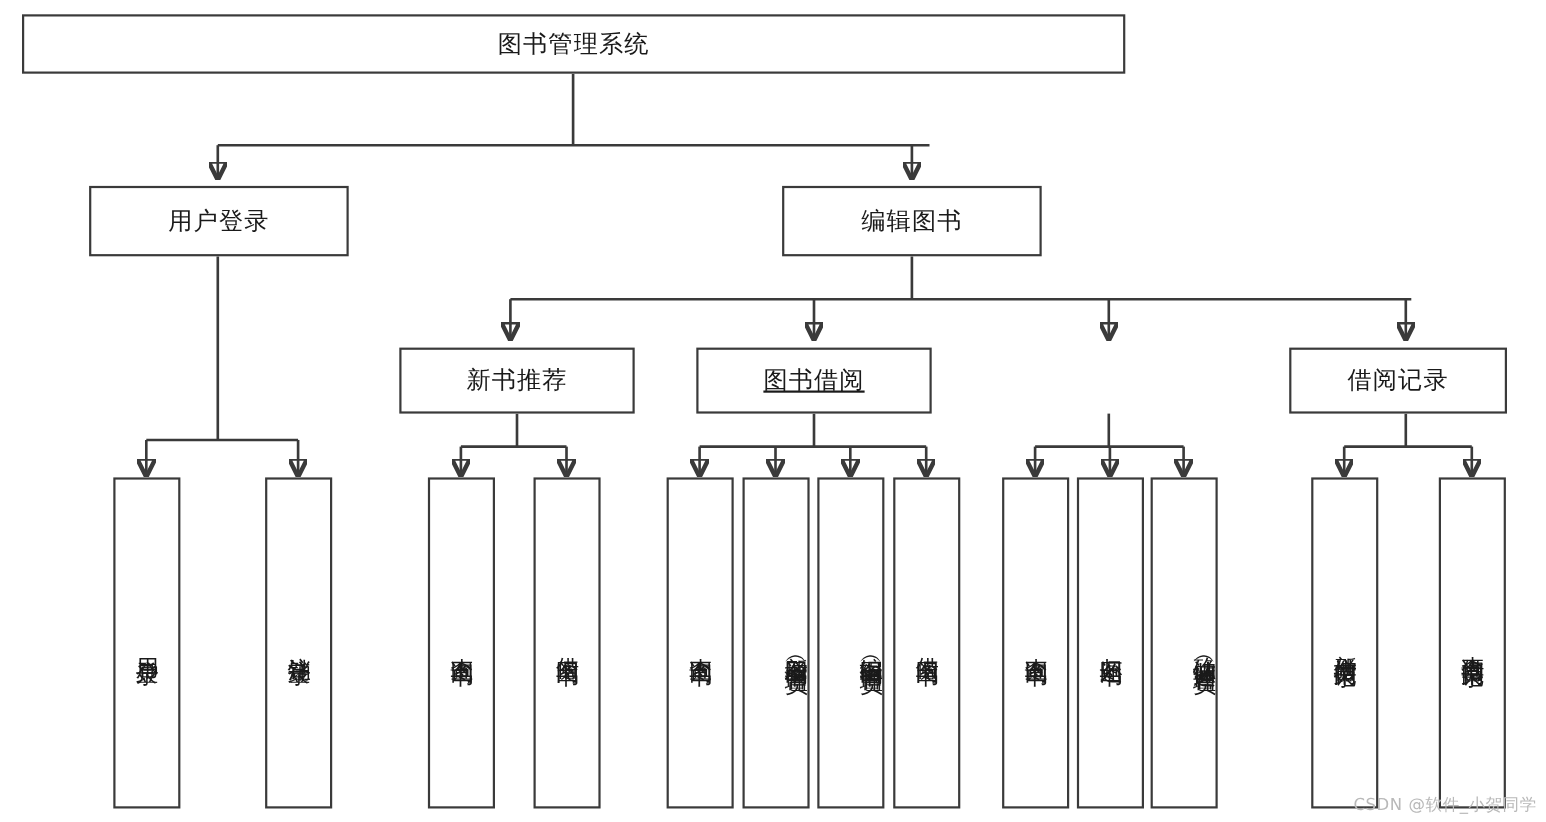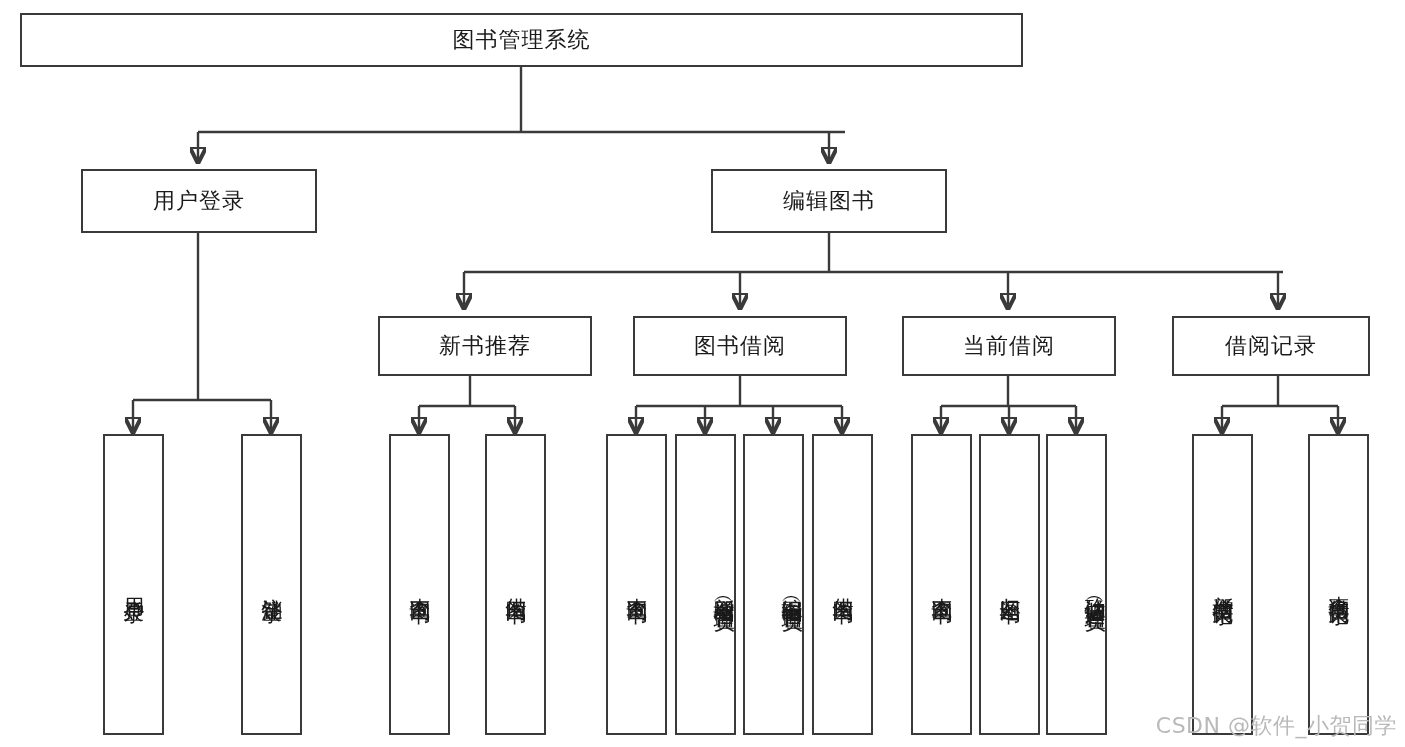--- a/index.html
+++ b/index.html
@@ -55,21 +55,21 @@
   }
   svg.links path, svg.links line {
     stroke: #3a3a3a;
     stroke-width: 2.4;
     fill: none;
   }
   .watermark {
     position: absolute;
     right: 8px;
     bottom: 6px;
-    font-size: 22px;
+    font-size: 15px;
     color: #b9b9b9;
     white-space: nowrap;
     letter-spacing: 0.5px;
   }
 </style>
 </head>
 <body>
 
 <div id="canvas">
 
@@ -125,28 +125,25 @@
     <span>图书管理系统</span>
   </div>
 
   <div class="node h" style="left:81px; top:169px; width:236px; height:64px;">
     <span>用户登录</span>
   </div>
   <div class="node h" style="left:711px; top:169px; width:236px; height:64px;">
     <span>编辑图书</span>
   </div>
 
-  <div class="node h" style="left:363px; top:316px; width:214px; height:60px;margin-left:15px;">
+  <div class="node h" style="left:363px; top:316px; width:214px; height:60px;">
     <span>新书推荐</span>
   </div>
-  <div class="node h" style="left:633px; top:316px; width:214px; height:60px;">
+  <div class="node h" style="left:633px; top:316px; width:214px; height:60px;text-decoration:underline;">
     <span>图书借阅</span>
-  </div>
-  <div class="node h" style="left:902px; top:316px; width:214px; height:60px;">
-    <span>当前借阅</span>
   </div>
   <div class="node h" style="left:1172px; top:316px; width:198px; height:60px;">
     <span>借阅记录</span>
   </div>
 
   <div class="node v mid" style="left:103px; top:434px; width:61px; height:301px;">
     <span>用户登录</span>
   </div>
   <div class="node v mid" style="left:241px; top:434px; width:61px; height:301px;">
     <span>注销登录</span>

